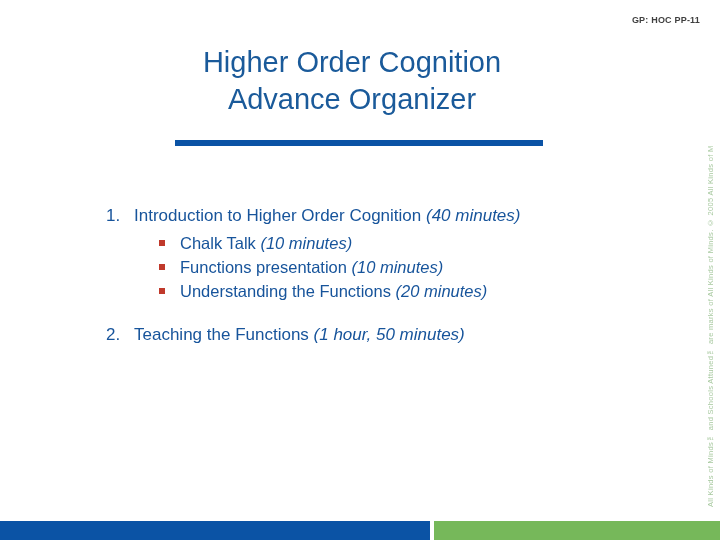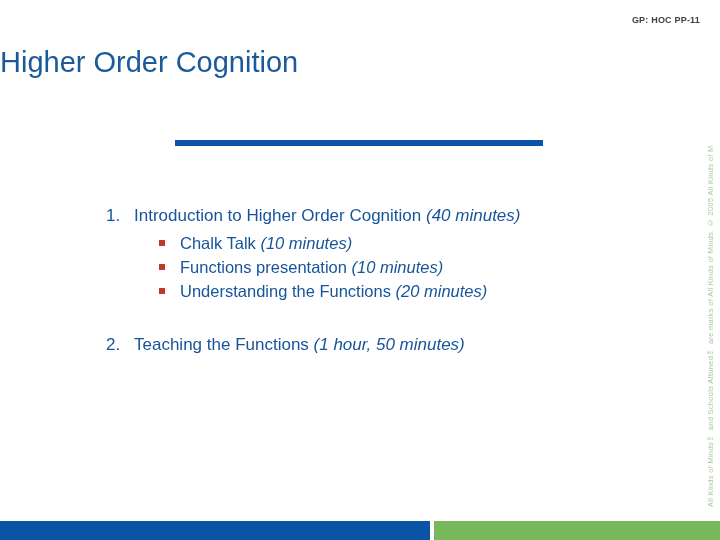--- a/index.html
+++ b/index.html
@@ -24,20 +24,21 @@
     font-weight: 700;
     letter-spacing: 0.2px;
     color: #3f3f3f;
     margin-left: 32px;
   }
   .title {
     position: absolute;
     top: 44px;
     left: 0;
     width: 704px;
+    text-align: center;
     font-size: 29px;
     line-height: 37px;
     font-weight: 400;
     color: var(--title-blue, #1a5a9a);
   }
   .divider {
     position: absolute;
     top: 140px;
     left: 175px;
     width: 368px;
@@ -75,21 +76,21 @@
   }
   .bullet-square {
     position: absolute;
     left: 53px;
     top: 9px;
     width: 6px;
     height: 6px;
     background: var(--bullet-red, #c0392b);
   }
   .agenda-item.second {
-    margin-top: 29px;
+    margin-top: 19px;
   }
   .copyright-vertical {
     position: absolute;
     top: 145px;
     right: 5px;
     height: 362px;
     writing-mode: vertical-rl;
     transform: rotate(180deg);
     font-size: 7.5px;
     letter-spacing: 0.3px;
@@ -115,20 +116,21 @@
 </style>
 </head>
 <body>
 
 <div class="slide">
 
   <div class="ref-label">GP: HOC PP-11</div>
 
   <div class="title">
     <div>Higher Order Cognition</div>
+    <div>Advance Organizer</div>
   </div>
 
   <div class="divider"></div>
 
   <div class="agenda">
 
     <div class="agenda-item">
       <span class="num">1.</span><span>Introduction to Higher Order Cognition</span>
       <span class="dur">(40 minutes)</span>
     </div>

